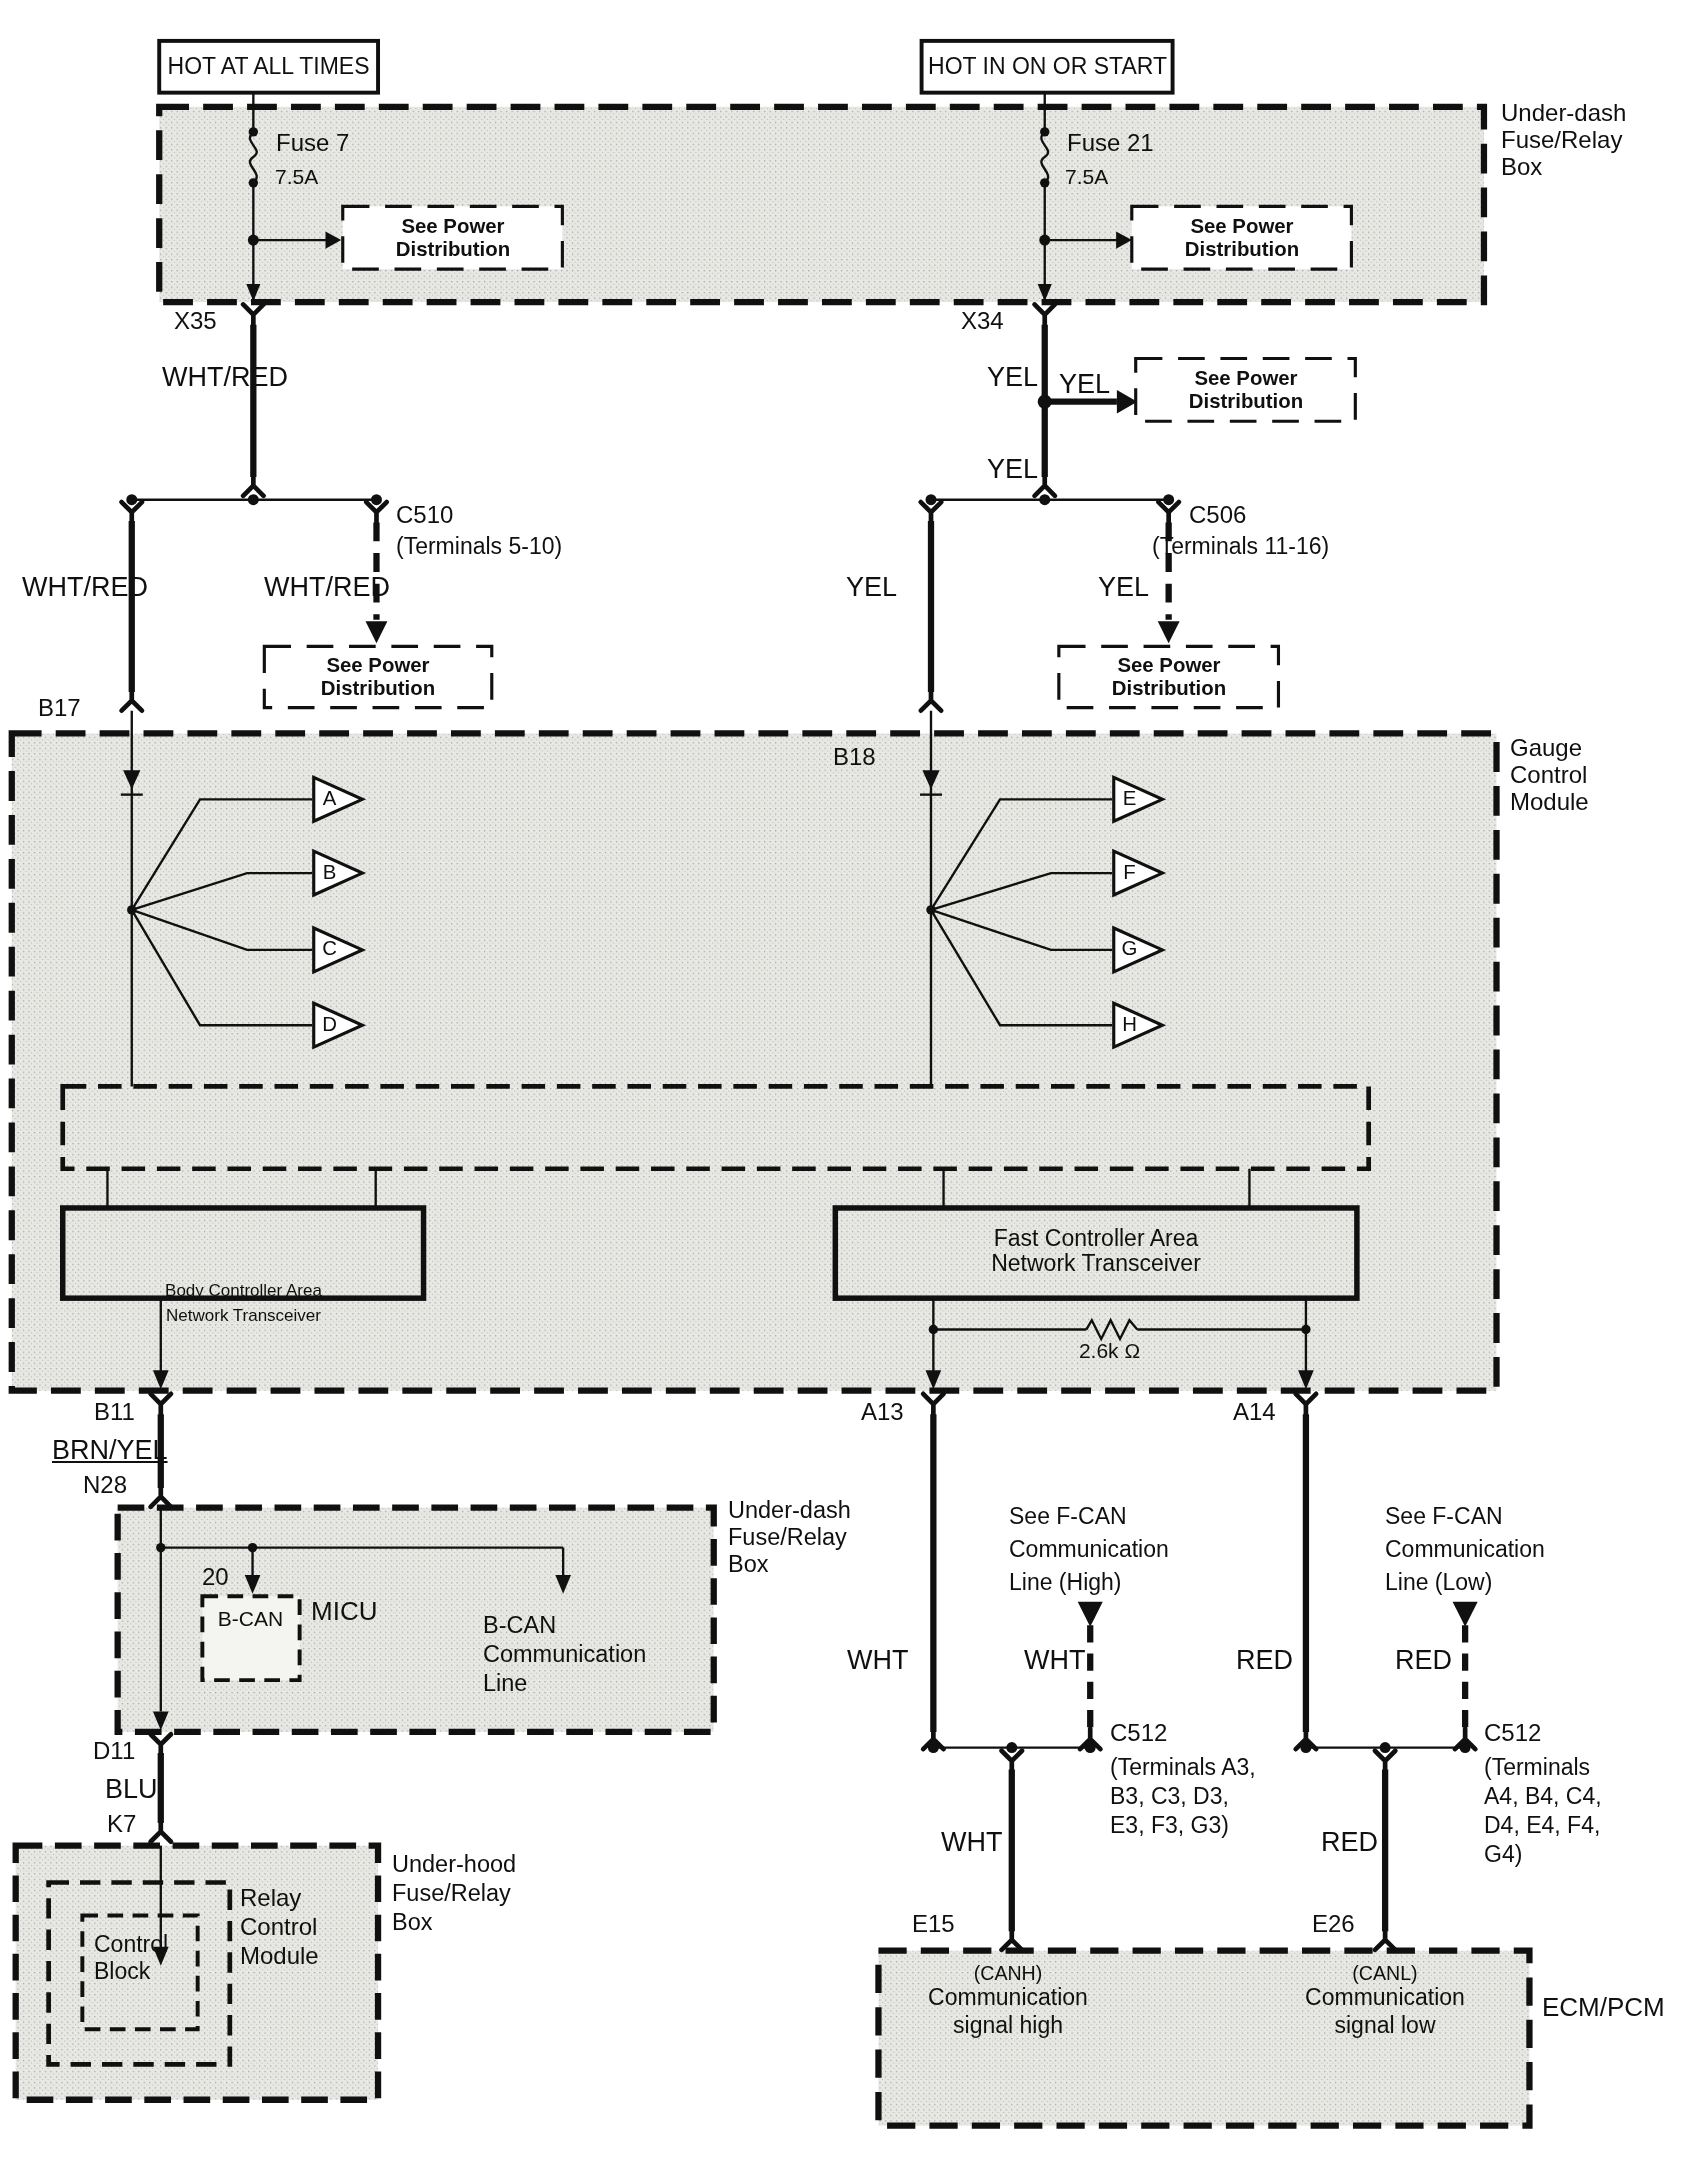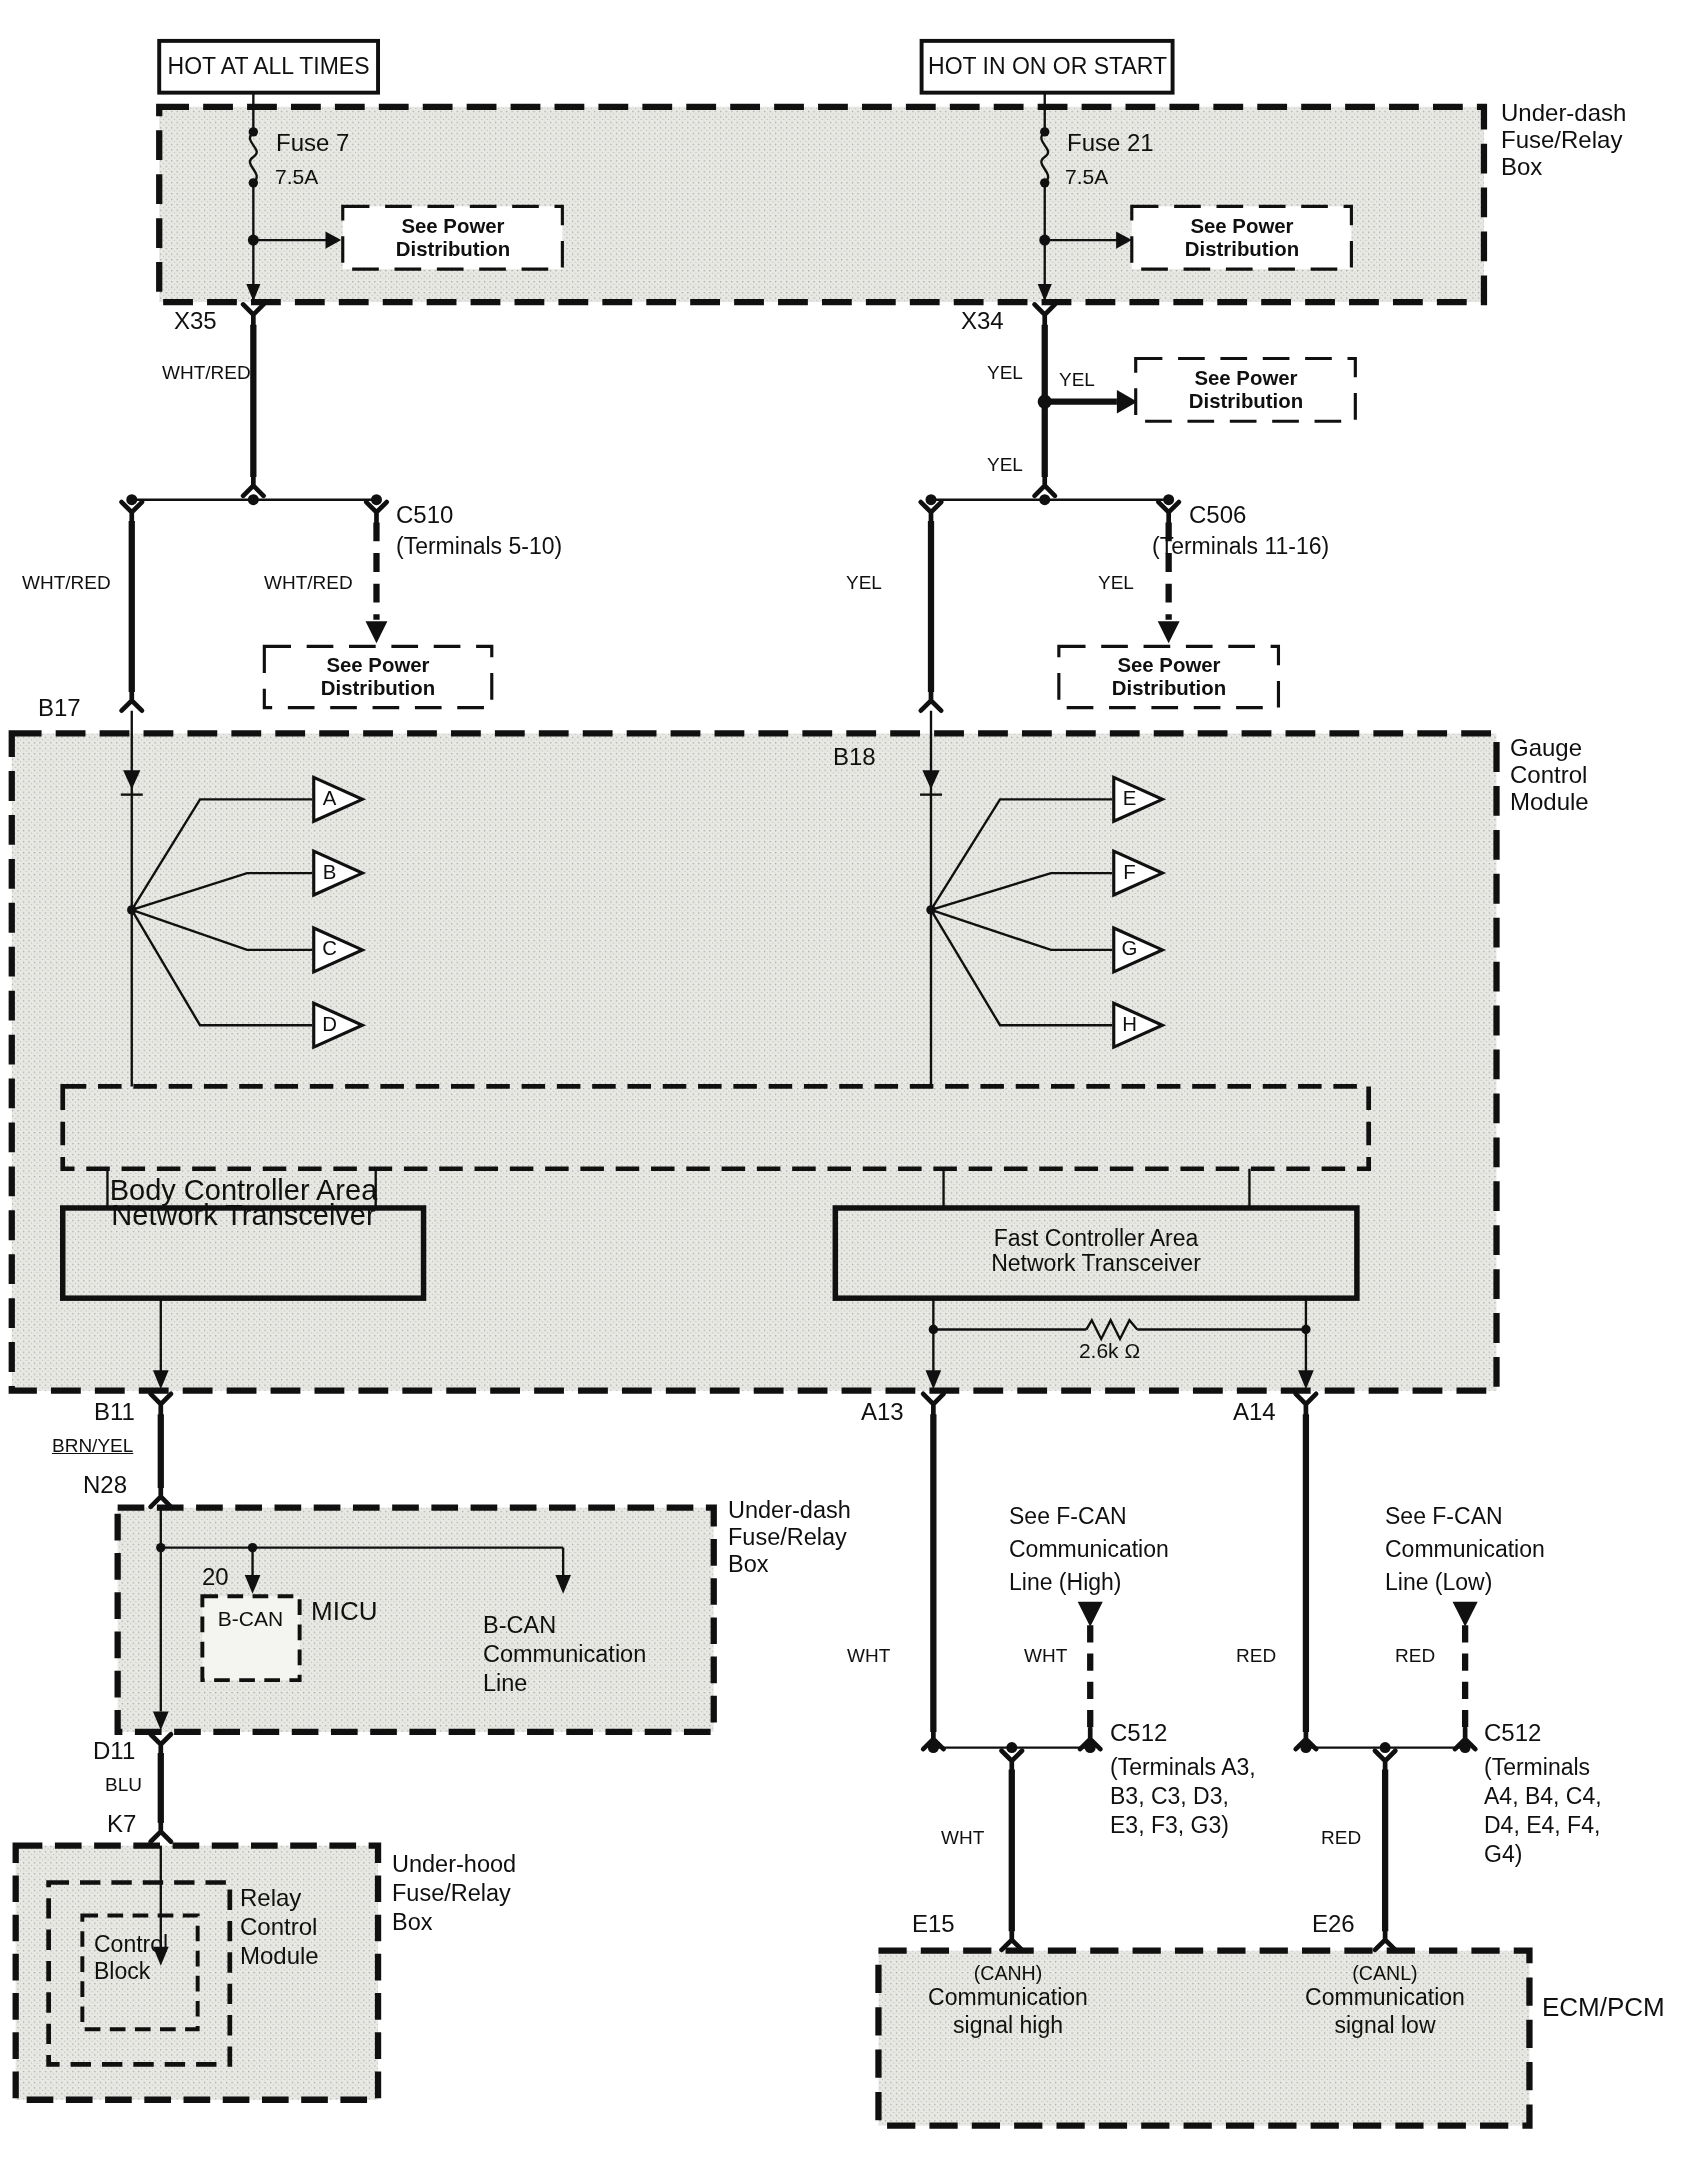--- a/index.html
+++ b/index.html
@@ -5,21 +5,21 @@
   html,body{margin:0;padding:0;background:#fff;}
   .canvas{
     position:relative;width:1702px;height:2183px;background:#ffffff;
     font-family:"Liberation Sans", sans-serif;color:#101010;
     overflow:hidden;
   }
   .canvas svg{position:absolute;left:0;top:0;}
   .lbl{position:absolute;white-space:nowrap;font-size:23.5px;line-height:1.08;}
   .ctr{text-align:center;white-space:normal;}
   .b{font-weight:bold;}
-  .sm{font-size:19px;}
+  .sm{font-size:27px;}
   .f31{font-size:24px;}
   .f27{font-size:21px;}
   .f29{font-size:23px;}
   .f33{font-size:26px;}
   .vblock div{line-height:27px;}
   .vblock.lh37 div{line-height:29px;}
   .vblock.lh42 div{line-height:33px;}
   .spbox div{line-height:23px;}
   .cid{font-size:24px;margin-bottom:7px;}
   .cline{font-size:23px;line-height:29px;}
@@ -305,21 +305,21 @@
   <div class="tri-letter" style="left:312px;top:787px;">A</div>
   <div class="tri-letter" style="left:312px;top:861px;">B</div>
   <div class="tri-letter" style="left:312px;top:937px;">C</div>
   <div class="tri-letter" style="left:312px;top:1013px;">D</div>
   <div class="tri-letter" style="left:1112px;top:787px;">E</div>
   <div class="tri-letter" style="left:1112px;top:861px;">F</div>
   <div class="tri-letter" style="left:1112px;top:937px;">G</div>
   <div class="tri-letter" style="left:1112px;top:1013px;">H</div>
 
 
-  <div class="lbl ctr" style="left:63px;top:1178px;width:361px;font-size:29px;line-height:25px;">
+  <div class="lbl ctr" style="left:63px;top:1278px;width:361px;font-size:17px;line-height:25px;">
     <div>Body Controller Area</div>
     <div>Network Transceiver</div>
   </div>
   <div class="lbl ctr" style="left:835px;top:1226px;width:522px;font-size:23px;line-height:25px;">
     <div>Fast Controller Area</div>
     <div>Network Transceiver</div>
   </div>
 
   <div class="lbl ctr f27" style="left:1043px;top:1340px;width:133px;">2.6k Ω</div>
 

